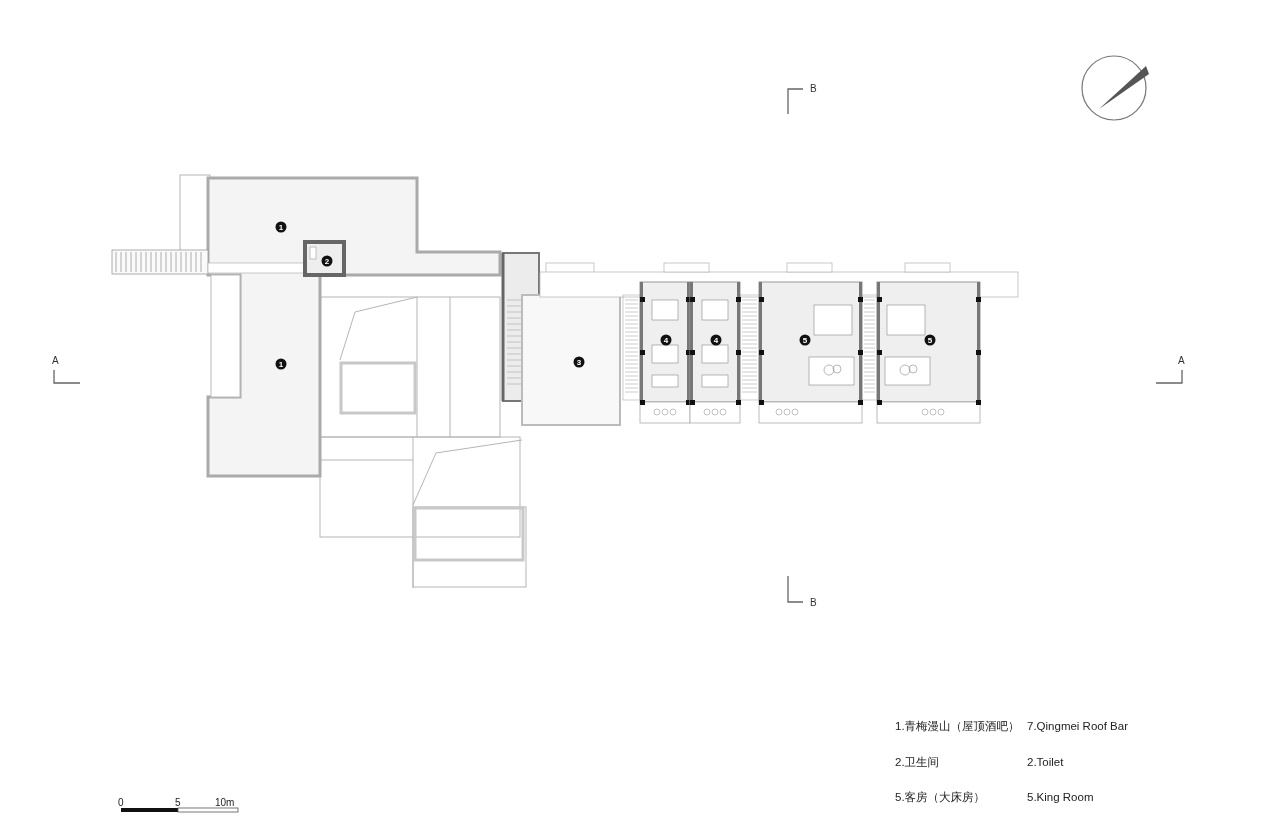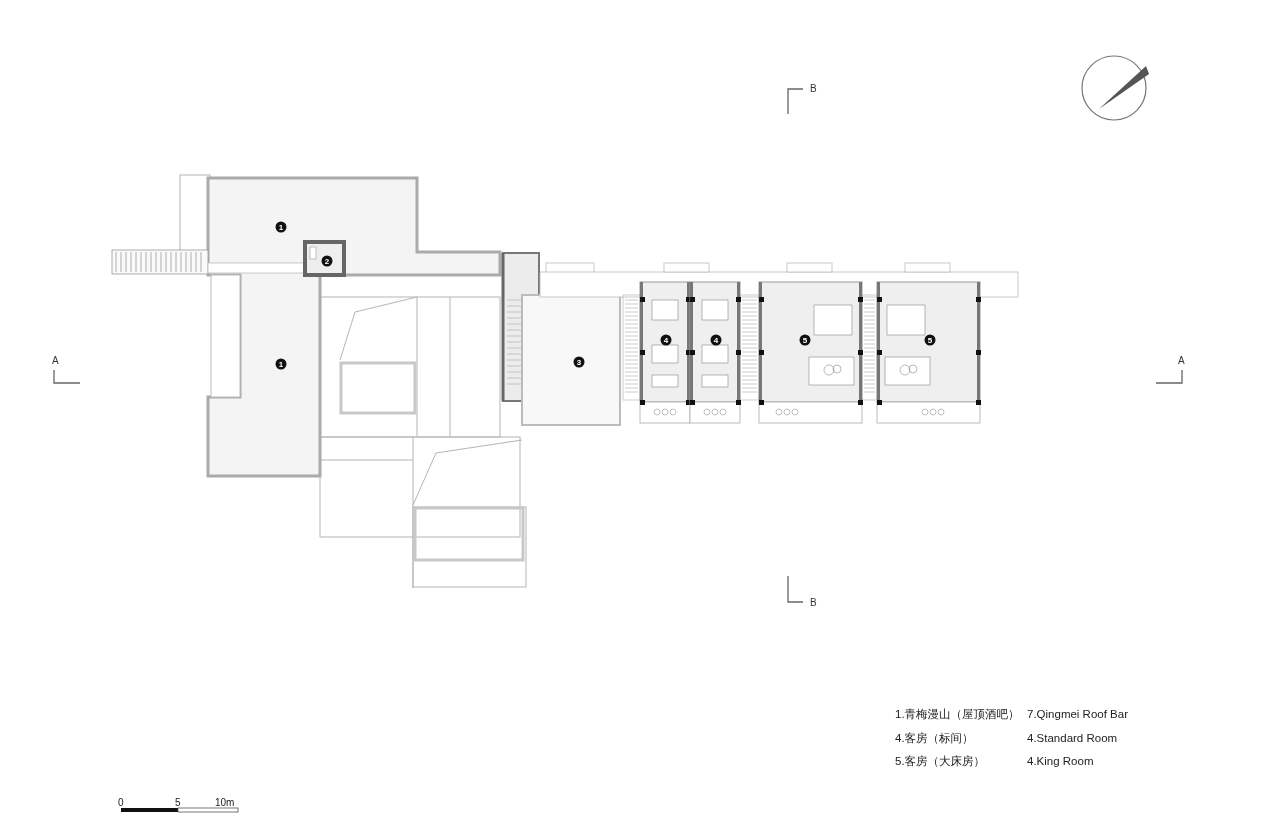--- a/index.html
+++ b/index.html
@@ -1,19 +1,19 @@
 <!DOCTYPE html>
 <html><head>
 <meta charset="utf-8">
 <style>
   html,body{margin:0;padding:0;background:#ffffff;}
   body{width:1280px;height:839px;position:relative;overflow:hidden;font-family:"Liberation Sans","DejaVu Sans",sans-serif;color:#222;}
   #plan{position:absolute;left:0;top:0;}
   .legend{position:absolute;left:895px;top:703px;font-size:11.5px;line-height:23.5px;color:#222;}
-  .legend .row{display:flex;}
+  .legend .row{display:flex;margin-top:12px;}
   .legend .cn{width:132px;}
   .legend .en{}
   .scale-lbl{position:absolute;font-size:10px;color:#222;top:797px;}
   .sec-lbl{position:absolute;font-size:10px;color:#333;}
 </style>
 </head>
 <body>
 
 <svg id="plan" width="1280" height="839" viewBox="0 0 1280 839" xmlns="http://www.w3.org/2000/svg">
 
@@ -330,20 +330,20 @@
 <span class="scale-lbl" style="left:118px;">0</span>
 <span class="scale-lbl" style="left:175px;">5</span>
 <span class="scale-lbl" style="left:215px;">10m</span>
 
 <div class="legend">
   <div class="row">
       <span class="cn">1.青梅漫山（屋顶酒吧）</span>
       <span class="en">7.Qingmei Roof Bar</span>
     </div>
   <div class="row">
-      <span class="cn">4.客房（标间）</span>
-      <span class="en">4.Standard Room</span>
+      <span class="cn">2.卫生间</span>
+      <span class="en">2.Toilet</span>
     </div>
   <div class="row">
       <span class="cn">5.客房（大床房）</span>
-      <span class="en">4.King Room</span>
+      <span class="en">5.King Room</span>
     </div>
 </div>
 
 </body></html>

